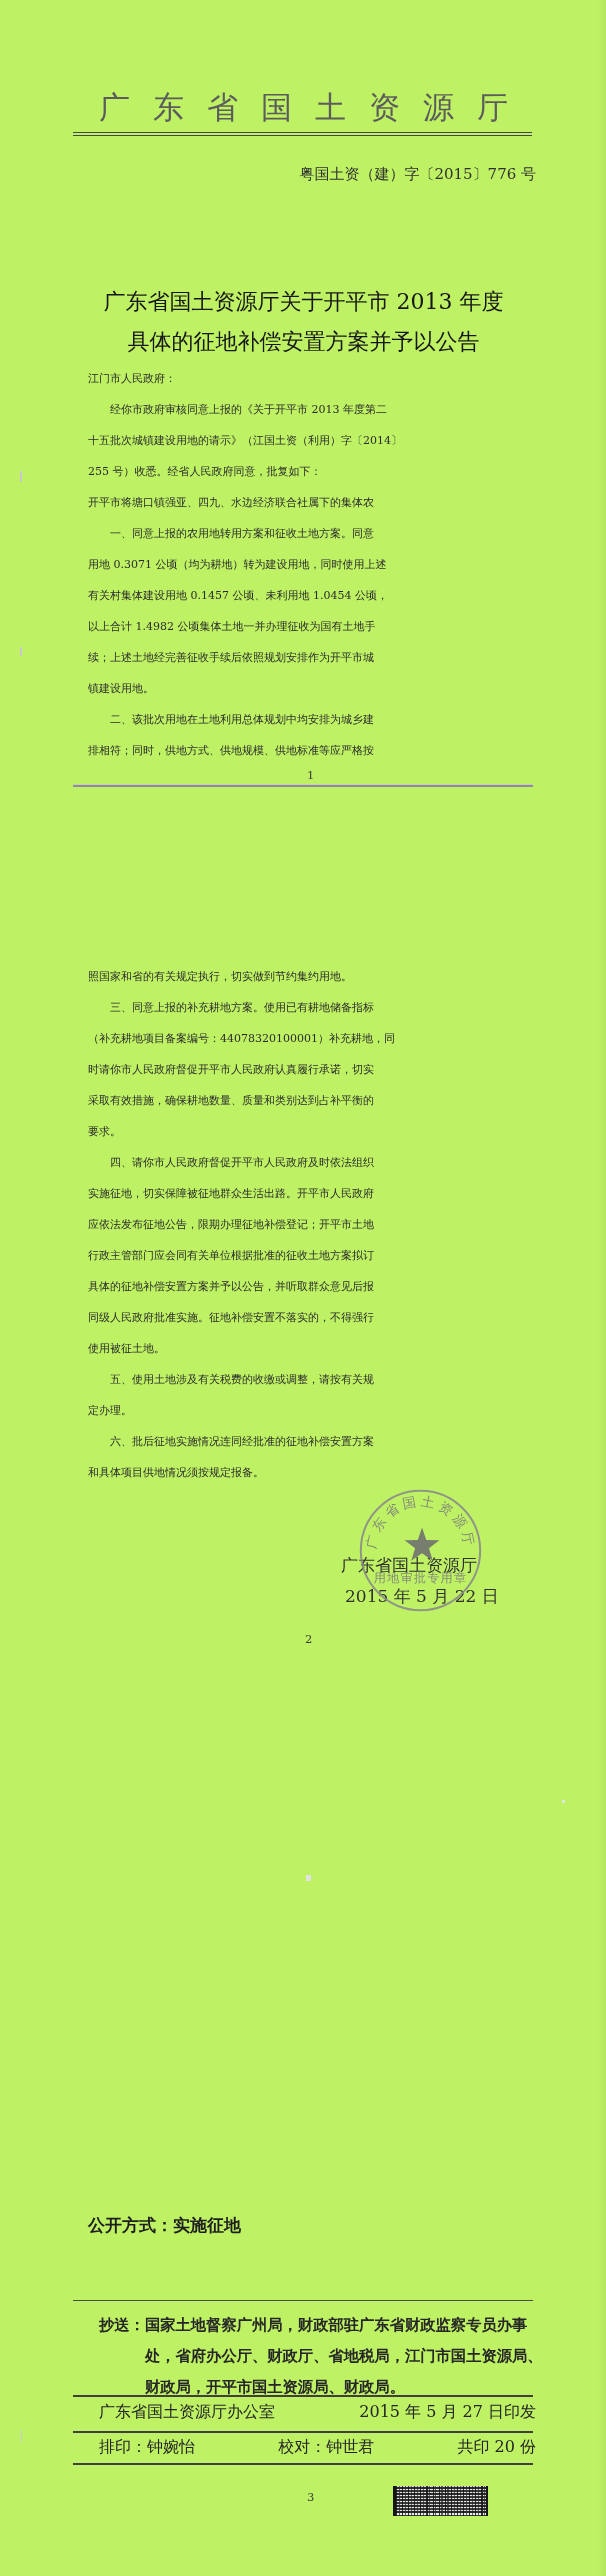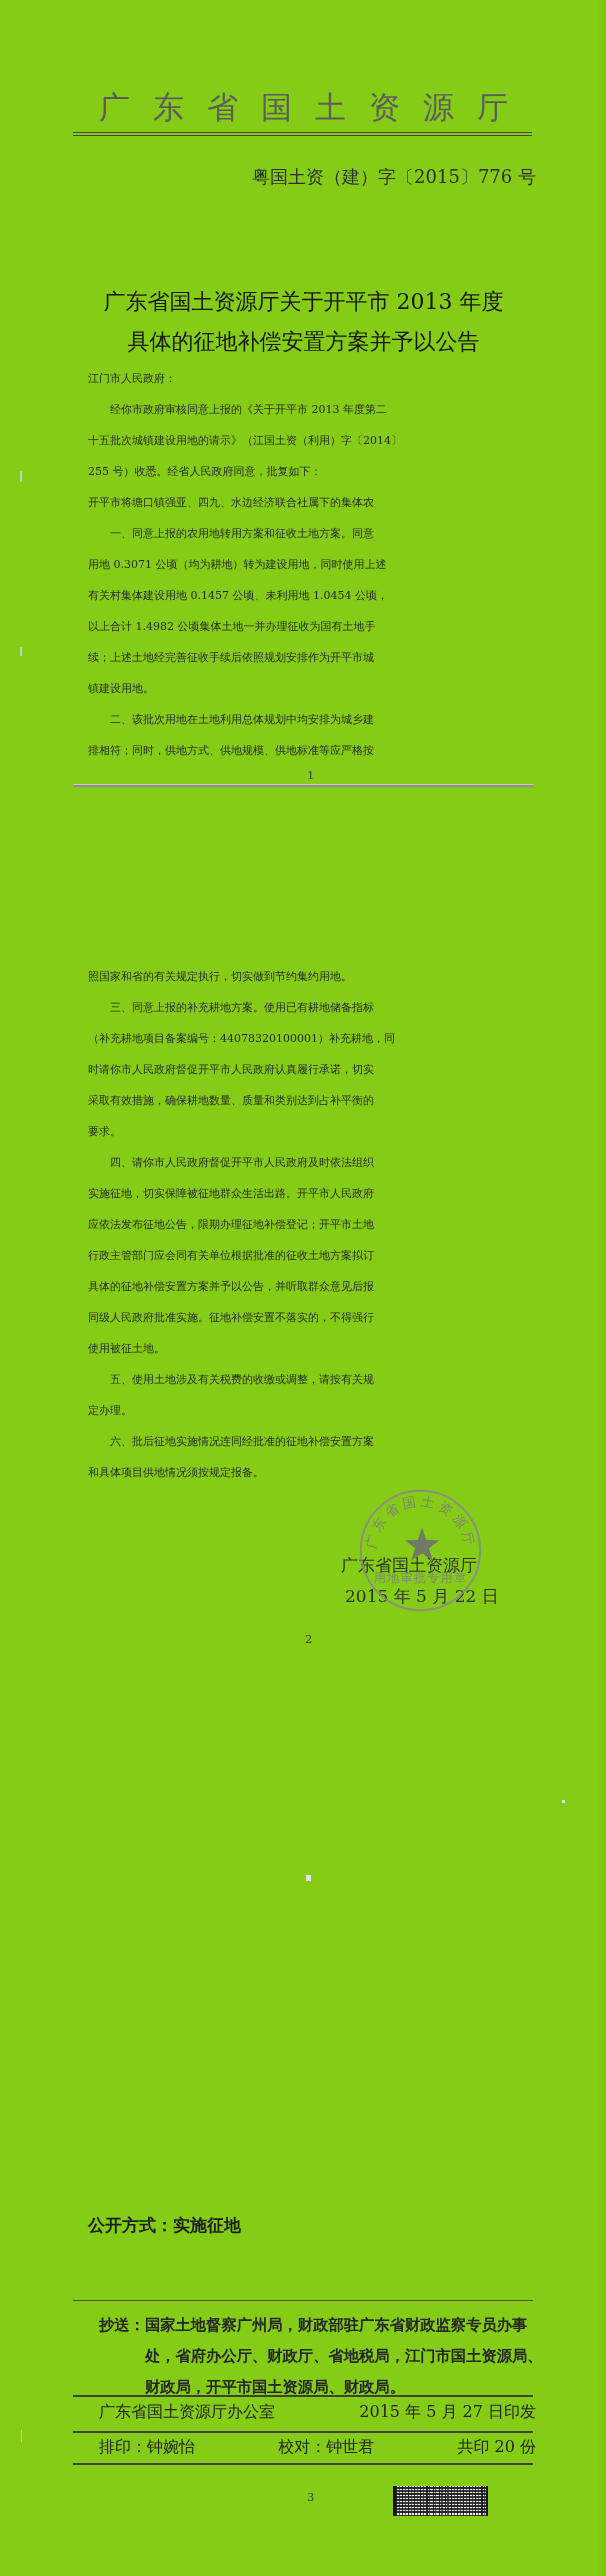--- a/index.html
+++ b/index.html
@@ -1,35 +1,35 @@
 <!DOCTYPE html>
 <html style="font-size:12.2px"><head>
 <meta charset="utf-8">
 <style>
   html,body{margin:0;padding:0;background:#e9e9e9;}
   .page{
     position:relative; width:607px; height:2576px; margin:0 auto;
-    background:#84cc16; overflow:hidden;
+    background:#bef264; overflow:hidden;
     font-family:"DejaVu Serif","Liberation Serif",serif;
     color:#2d2d2d;
   }
   
   .letterhead{
     position:absolute; top:90px; left:0; width:100%;
     text-align:center; font-size:31px; line-height:35px;
     letter-spacing:23px; text-indent:23px;
     color:#5c5c5c; font-weight:400; white-space:nowrap;
   }
   .head-rule{
     position:absolute; top:132px; left:73px; width:459px; height:2.3px;
     border-top:1.5px solid #474747; border-bottom:1.5px solid #474747;
   }
   .doc-number{
     position:absolute; top:165px; right:71px;
-    font-size:18px; color:#2f2f2f; white-space:nowrap;
+    font-size:15px; color:#2f2f2f; white-space:nowrap;
   }
   
   .title{
     position:absolute; top:282px; left:0; width:100%;
     text-align:center; font-weight:400; font-size:22px; line-height:40px;
     color:#161616;
   }
   
   .body{position:absolute; left:88px; width:435px; font-size:11px; color:#2b2b2b;}
   .body .bl{height:31px; line-height:31px; white-space:nowrap;}

